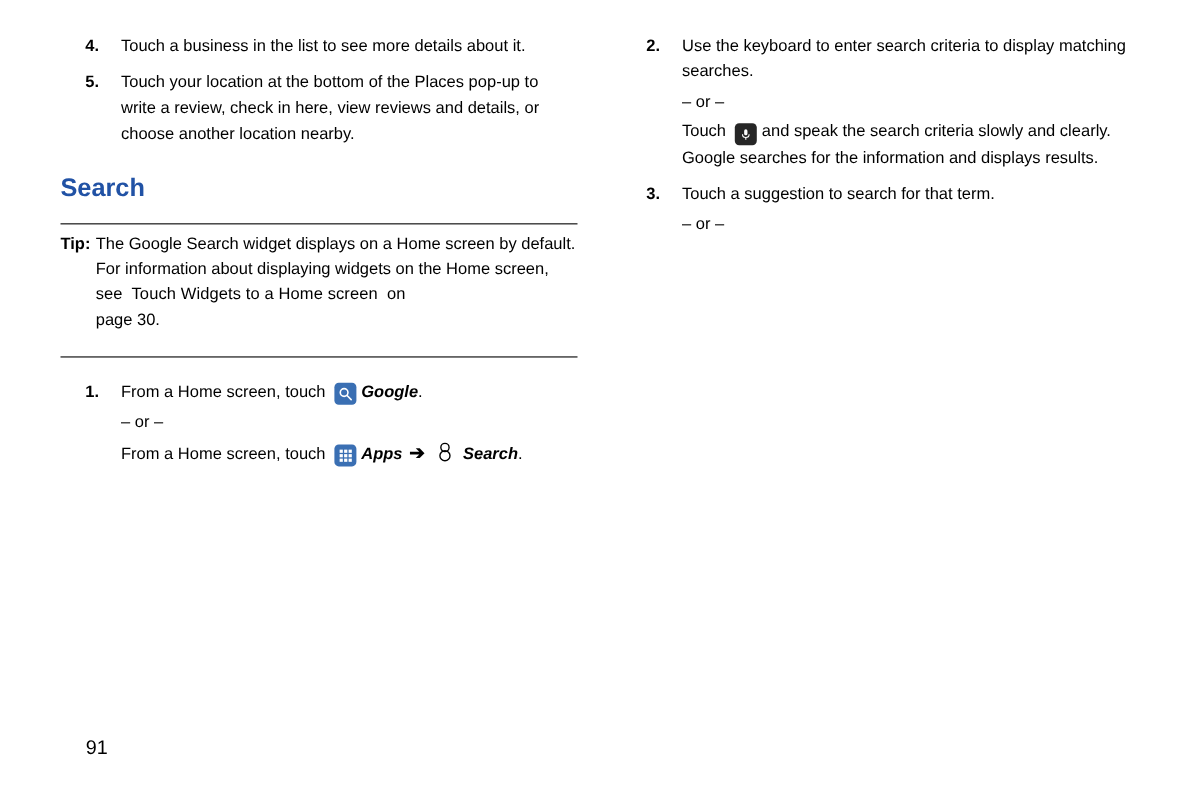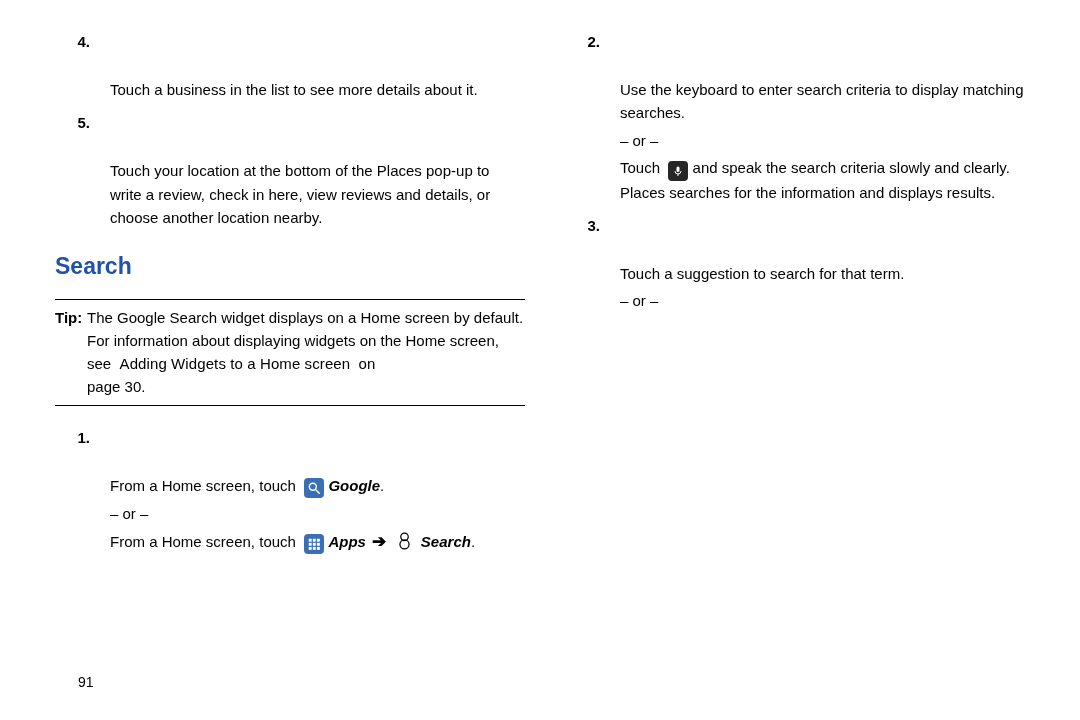--- a/index.html
+++ b/index.html
@@ -33,34 +33,33 @@
   }
   .num-item .idx {
     min-width: 55px;
     text-align: right;
     padding-right: 20px;
     font-weight: 700;
     box-sizing: border-box;
   }
   .num-item .body {
     flex: 1;
-    margin-top: 48px;
   }
   .body p { margin: 0 0 4px 0; }
   .heading-search {
     color: #2152a5;
     font-weight: 900;
     font-size: 23px;
     margin: 16px 0 4px 0;
   }
   .tip-block {
     border-top: 1.5px solid #000;
     border-bottom: 1.5px solid #000;
     margin: 14px 0 20px 0;
-    padding: 6px 0 6px 0;
+    padding: 6px 0 21px 0;
   }
   .tip-block .tip-row {
     display: flex;
   }
   .tip-label {
     min-width: 32px;
     font-weight: 700;
   }
   .tip-body {
     flex: 1;
@@ -71,21 +70,21 @@
     letter-spacing: .1px;
   }
   .or {
     margin: 2px 0 2px 0;
   }
   .bold { font-weight: 700; font-style: italic; }
   .page-num {
     position: absolute;
     left: 78px;
     bottom: 30px;
-    font-size: 14px;
+    font-size: 18px;
   }
   
   .ic {
     display: inline-flex;
     align-items: center;
     justify-content: center;
     vertical-align: -4px;
   }
   .ic-badge {
     width: 20px;
@@ -132,21 +131,21 @@
         </div>
       </div>
 
       <div class="heading-search">Search</div>
 
       <div class="tip-block">
         <div class="tip-row">
           <div class="tip-label">Tip:</div>
           <div class="tip-body">
             <span>The Google Search widget displays on a Home screen by default. For information about displaying widgets on the Home screen, see</span>
-            &nbsp;<span class="tip-ref">Adding Widgets to a Home screen</span>
+            &nbsp;<span class="tip-ref">Touch Widgets to a Home screen</span>
             &nbsp;<span>on</span><br>
             <span>page 30.</span>
           </div>
         </div>
       </div>
 
       <div class="num-item">
         <div class="idx">1.</div>
         <div class="body">
 
@@ -198,21 +197,21 @@
           <p>Use the keyboard to enter search criteria to display matching searches.</p>
           <p class="or">– or –</p>
           <p>
             <span>Touch</span>
             &nbsp;<span class="ic ic-dark">
               <svg viewBox="0 0 24 24" fill="#fff">
                   <rect x="9" y="3" width="6" height="11" rx="3"></rect>
                   <path d="M6 12a6 6 0 0 0 12 0" stroke="#fff" stroke-width="2" fill="none"></path>
                   <line x1="12" y1="18" x2="12" y2="22" stroke="#fff" stroke-width="2"></line>
                 </svg>
-            </span>&nbsp;<span>and speak the search criteria slowly and clearly. Places searches for the information and displays results.</span>
+            </span>&nbsp;<span>and speak the search criteria slowly and clearly. Google searches for the information and displays results.</span>
           </p>
         </div>
       </div>
 
       <div class="num-item">
         <div class="idx">3.</div>
         <div class="body">
           <p>Touch a suggestion to search for that term.</p>
           <p class="or">– or –</p>
         </div>

